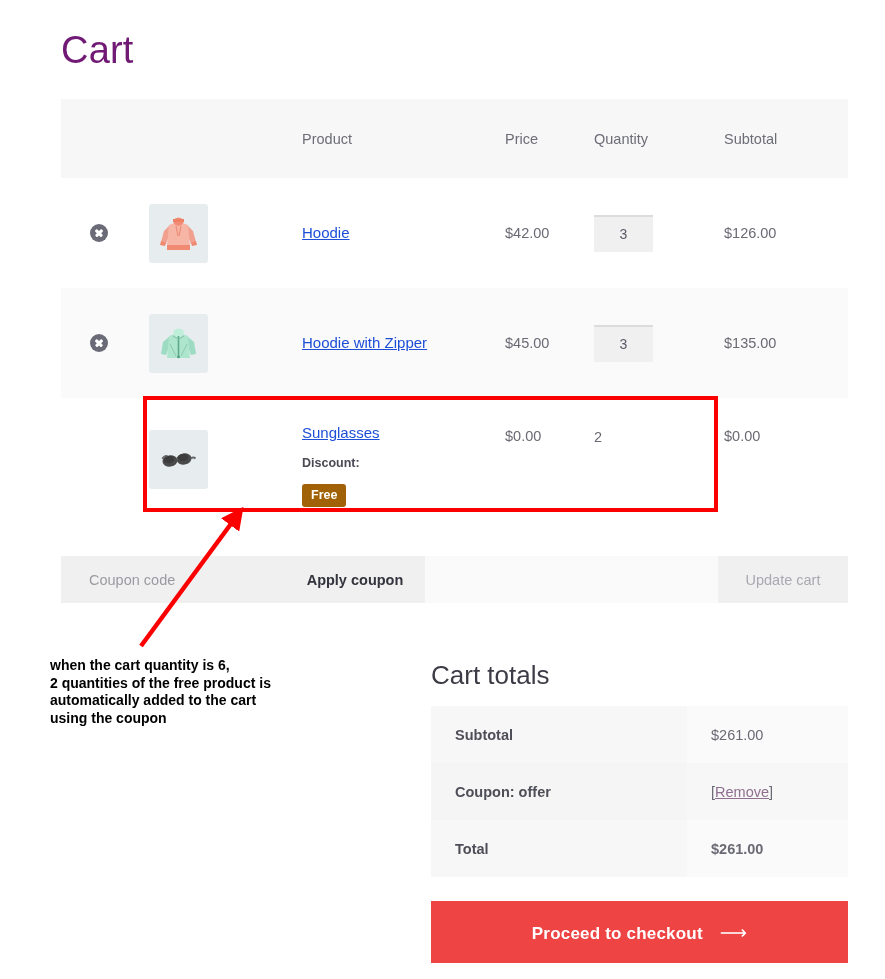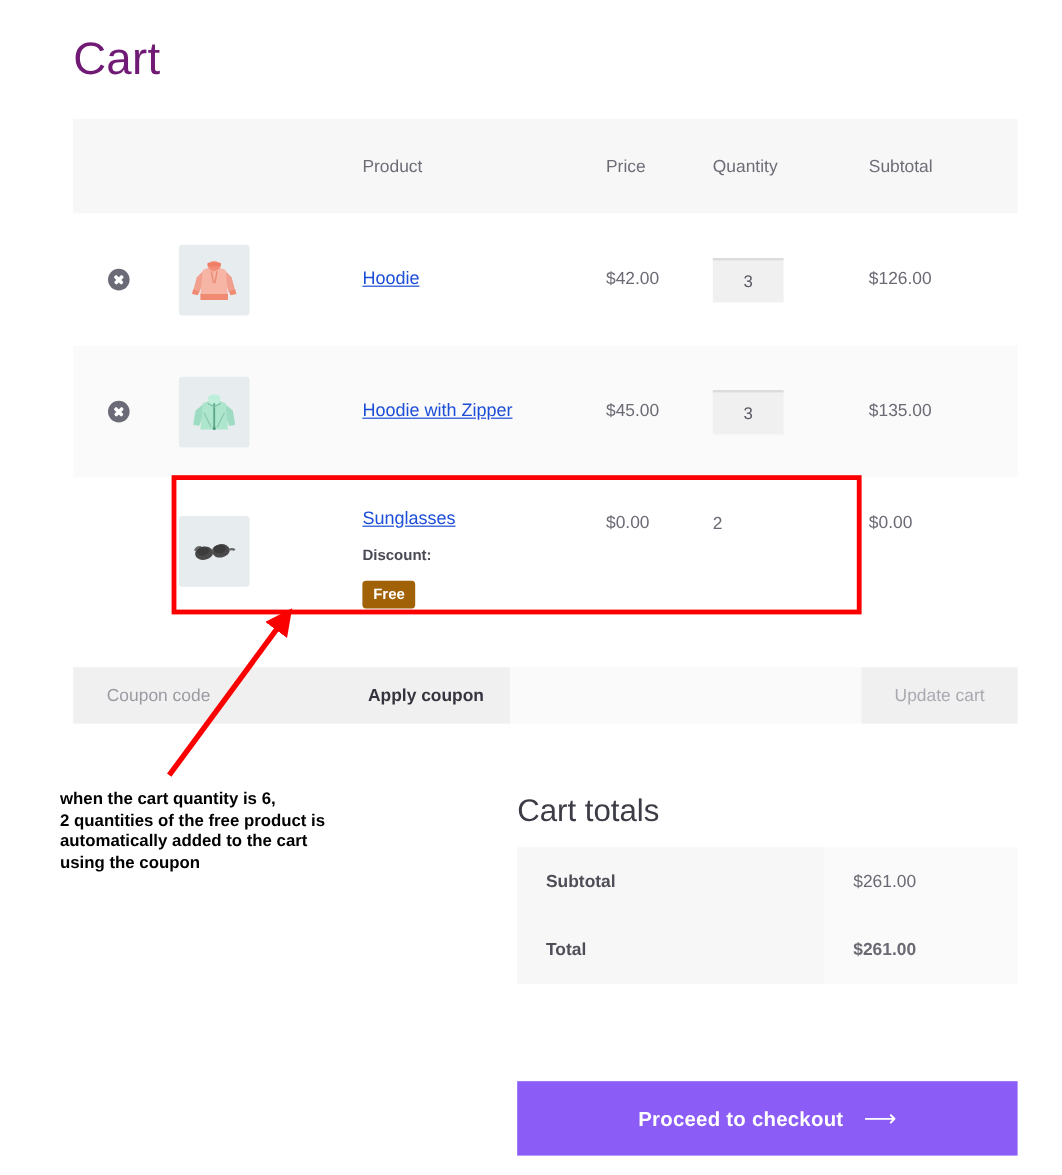--- a/index.html
+++ b/index.html
@@ -248,21 +248,21 @@
     cursor: pointer;
   }
   .bracket { color: #6a6a74; text-decoration: none; }
 
   .checkout-btn {
     position: absolute;
     left: 431px;
     top: 901px;
     width: 417px;
     height: 62px;
-    background: #8b5cf6;
+    background: #ef4444;
     color: #ffffff;
     border: none;
     font-size: 17px;
     font-weight: bold;
     cursor: pointer;
     font-family: "Liberation Sans", sans-serif;
     letter-spacing: 0.2px;
   }
   .checkout-arrow { margin-left: 12px; font-weight: normal; font-size: 19px; }
 
@@ -422,20 +422,24 @@
 using the coupon</div>
 
 <div class="totals-title">Cart totals</div>
 
 <table class="totals-table">
   <tbody>
     <tr>
       <th>Subtotal</th>
       <td>$261.00</td>
     </tr>
+    <tr class="shade">
+      <th>Coupon: offer</th>
+      <td><span class="bracket">[</span><a class="remove-link">Remove</a><span class="bracket">]</span></td>
+    </tr>
     <tr>
       <th>Total</th>
       <td class="total-strong">$261.00</td>
     </tr>
   </tbody>
 </table>
 
 <button class="checkout-btn">
   <span>Proceed to checkout</span>
   <span class="checkout-arrow">⟶</span>

